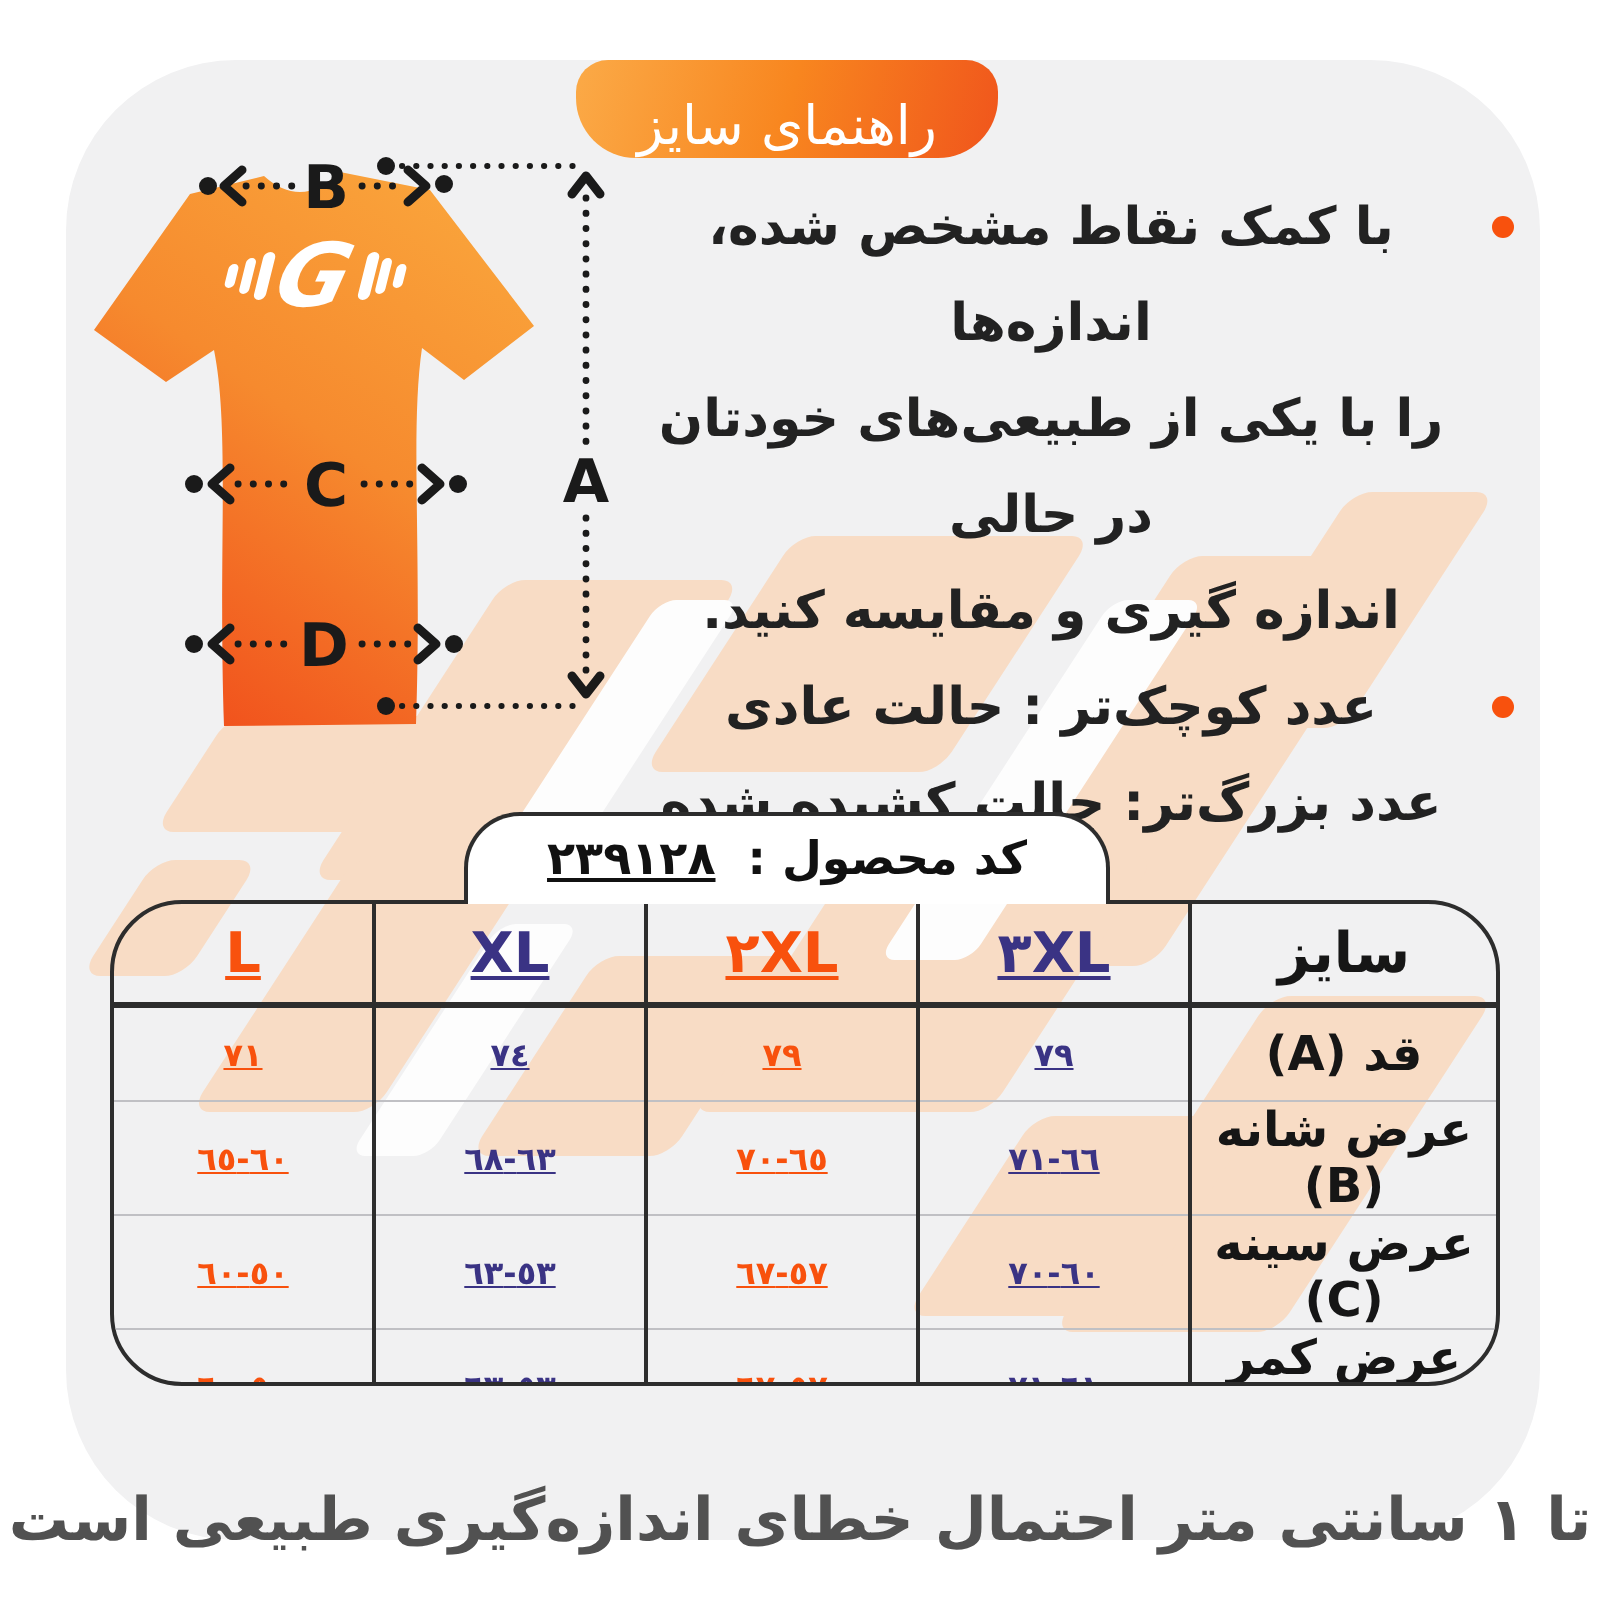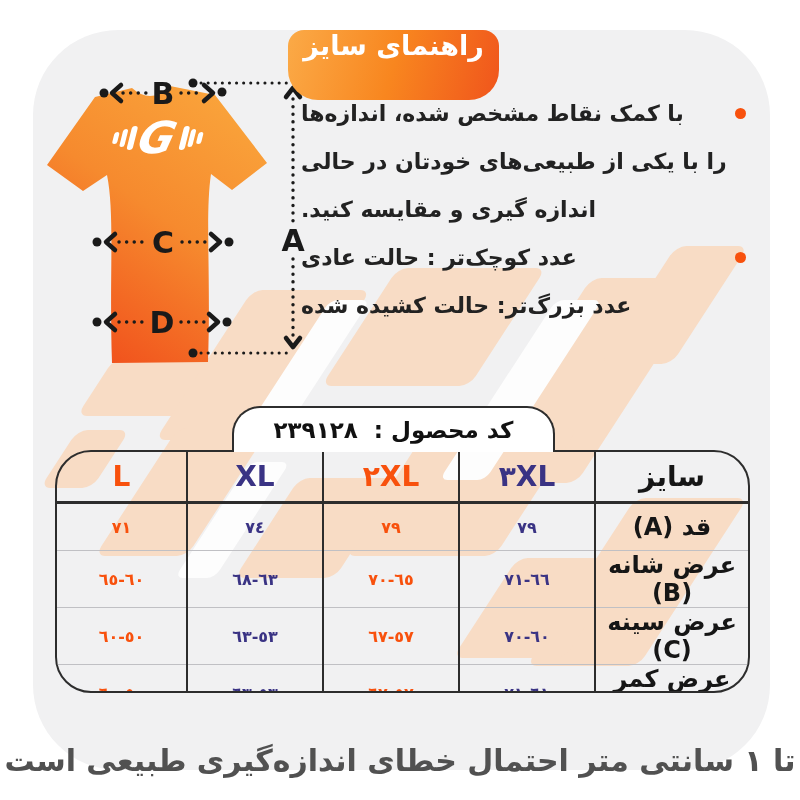--- a/index.html
+++ b/index.html
@@ -12,35 +12,35 @@
 
   
   .panel{
     position:absolute;left:33px;top:30px;width:737px;height:740px;
     background:#f1f1f2;border-radius:85px;overflow:hidden;
   }
   .watermark{position:absolute;left:0;top:0;}
 
   
   .header-badge{
-    position:absolute;left:288px;top:30px;width:211px;height:70px;
+    position:absolute;left:288px;top:30px;width:211px;height:49px;
     background:linear-gradient(105deg,#fbaa47 0%,#f8861f 50%,#f0551c 100%);
     border-radius:16px 16px 30px 30px;
-    display:flex;align-items:flex-start;justify-content:center;
-    color:#ffffff;font-size:27px;font-weight:bold;z-index:4;direction:rtl;
+    display:flex;align-items:flex-end;justify-content:center;
+    color:#ffffff;font-size:27px;font-weight:normal;z-index:4;direction:rtl;
   }
 
   
   .figure{position:absolute;left:35px;top:75px;z-index:2;}
 
   
   .instructions{
-    position:absolute;right:54px;top:90px;width:445px;z-index:2;
-    direction:rtl;text-align:left;
-    font-size:22px;font-weight:bold;color:#222222;line-height:48px;
+    position:absolute;right:43px;top:90px;width:445px;z-index:2;
+    direction:rtl;text-align:center;
+    font-size:26px;font-weight:bold;color:#222222;line-height:48px;
   }
   .bullet-row{position:relative;padding-right:18px;}
   .bullet-dot{
     position:absolute;right:0;top:18px;width:11px;height:11px;border-radius:50%;
     background:#f8510d;
   }
 
   
   .product-badge{
     position:absolute;left:232px;top:406px;width:323px;height:46px;box-sizing:border-box;
@@ -55,21 +55,21 @@
     position:absolute;left:55px;top:450px;width:695px;height:243px;box-sizing:border-box;
     border:2.5px solid #2d2d2d;border-radius:36px;overflow:hidden;z-index:2;
   }
   table.size{width:100%;height:100%;border-collapse:collapse;direction:rtl;}
   table.size th,table.size td{text-align:center;vertical-align:middle;padding:0;}
   table.size th:not(:last-child),table.size td:not(:last-child){border-left:2px solid #2d2d2d;}
   table.size thead th{border-bottom:3px solid #2d2d2d;font-size:28px;font-weight:bold;height:49px;}
   table.size tbody tr+tr th,table.size tbody tr+tr td{border-top:1.5px solid #c0c0c4;}
   table.size tbody td{font-size:16px;font-weight:bold;height:46px;}
   .row-label{font-size:24px;font-weight:bold;color:#161616;direction:rtl;margin-top:15px;}
-  .num{direction:ltr;}
+  .num{direction:ltr;text-decoration:underline;}
   .c-orange{color:#f8510d;}
   .c-navy{color:#3a3384;}
 
   
   .footer-note{
     position:absolute;left:0;right:0;top:743px;z-index:2;text-align:center;direction:rtl;
     font-size:30px;font-weight:bold;color:#515151;
   }
 </style>
 </head>

